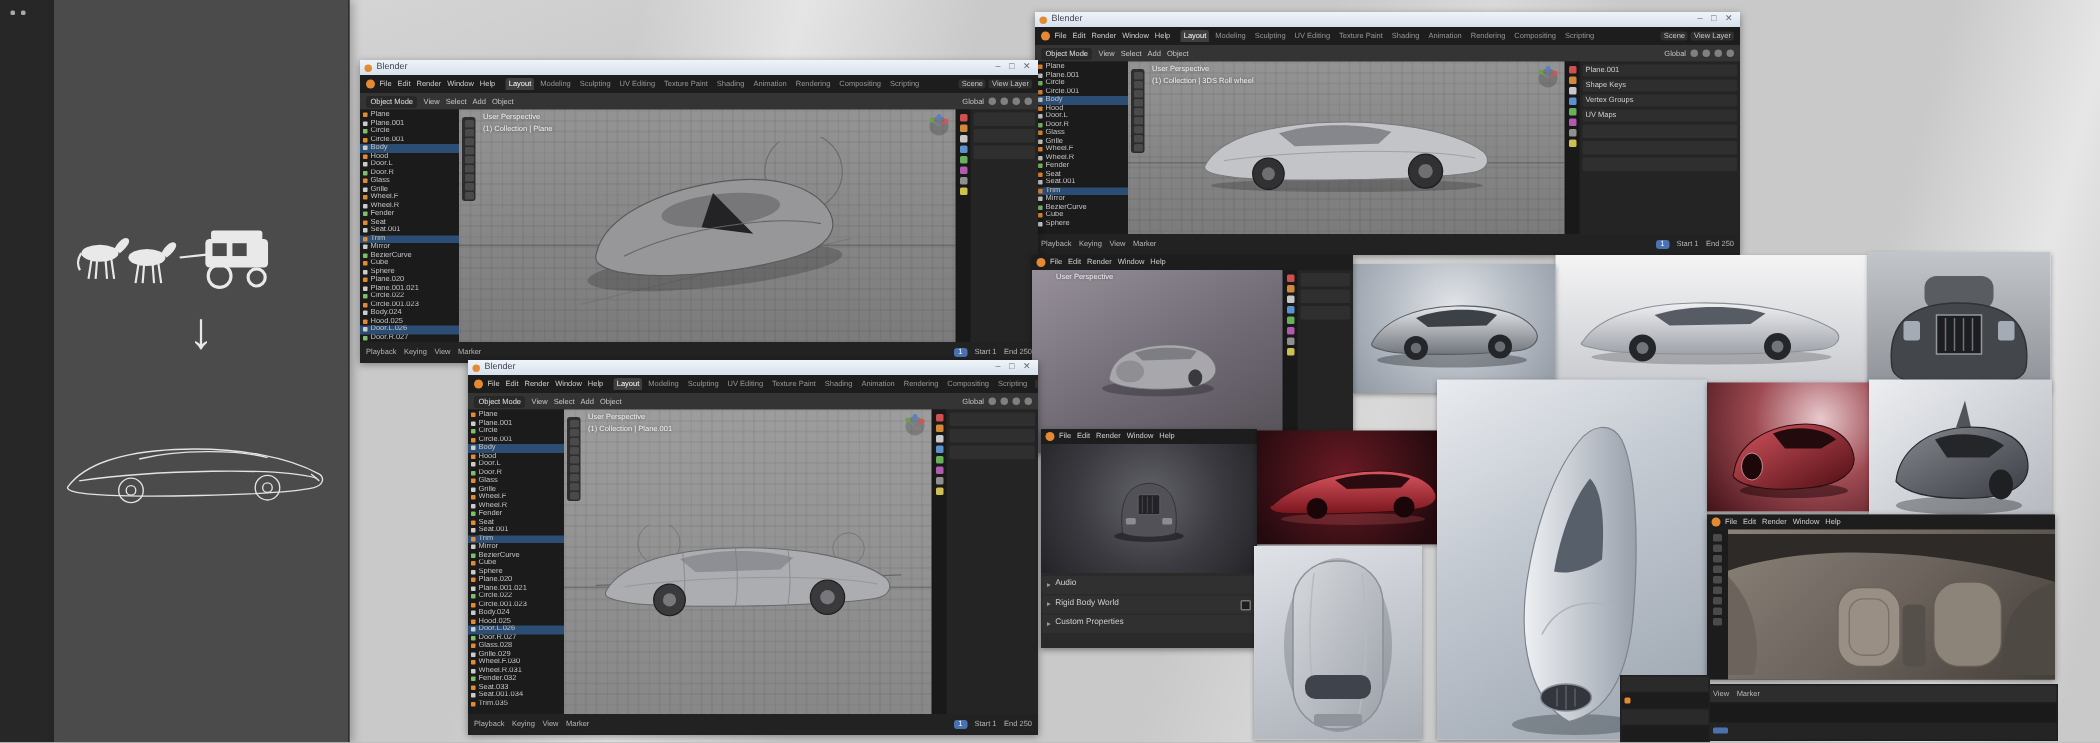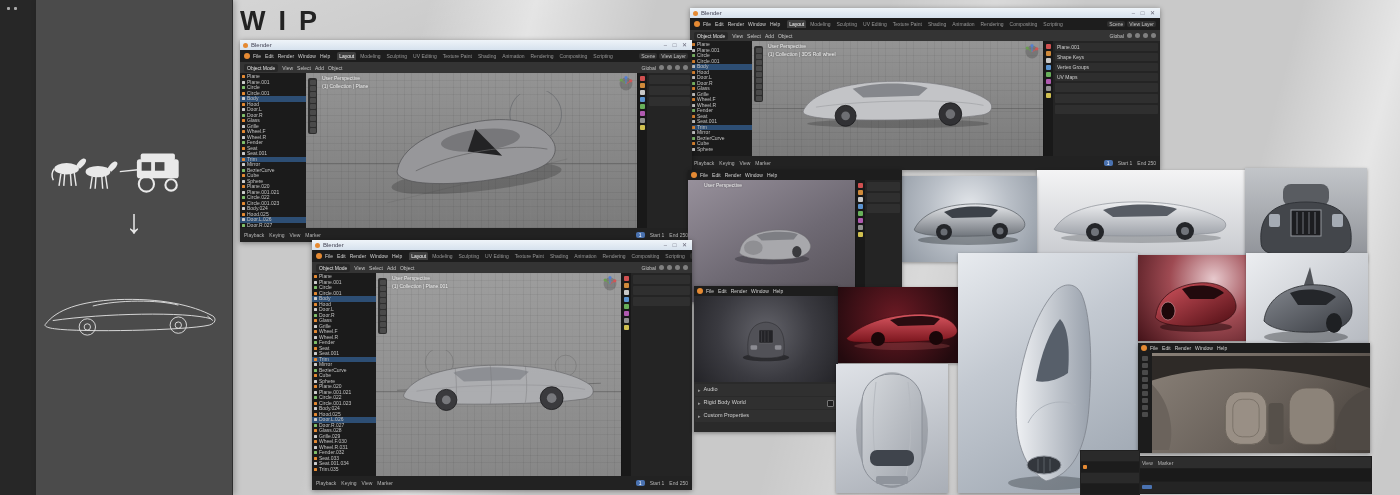--- a/index.html
+++ b/index.html
@@ -247,21 +247,20 @@
         <path d="M14,38 C70,30 160,28 188,36"></path>
         <circle cx="52" cy="45" r="9"></circle>
           <circle cx="52" cy="45" r="3.5"></circle>
         <circle cx="152" cy="43" r="9"></circle>
           <circle cx="152" cy="43" r="3.5"></circle>
         <path d="M184,33 L190,38"></path>
       </g>
     </svg>
   </div>
 
-  <div class="wip">WIP</div>
 
   <div class="bwin winB wideprops">
   <div class="titlebar">
     <span class="tb-logo"></span>
     <span class="tb-title">Blender</span>
     <span class="tb-controls">–  □  ✕</span>
   </div>
   <div class="menubar">
     <span class="mb-logo"></span>
     <span class="mb-menus">

